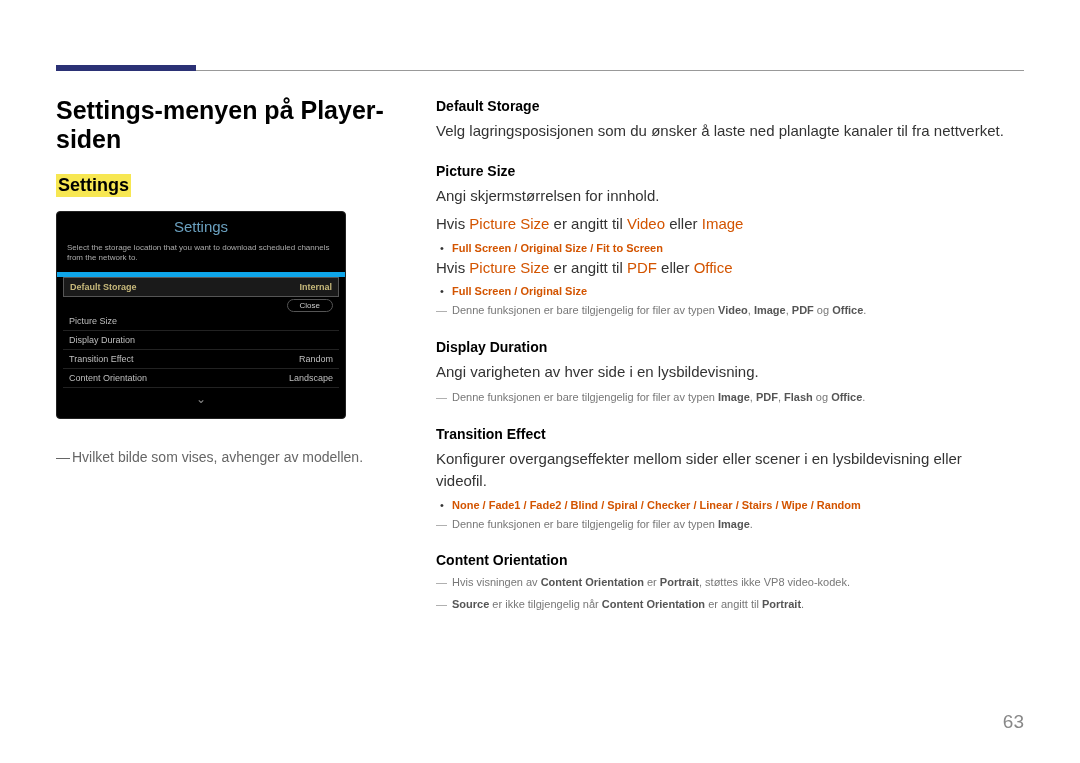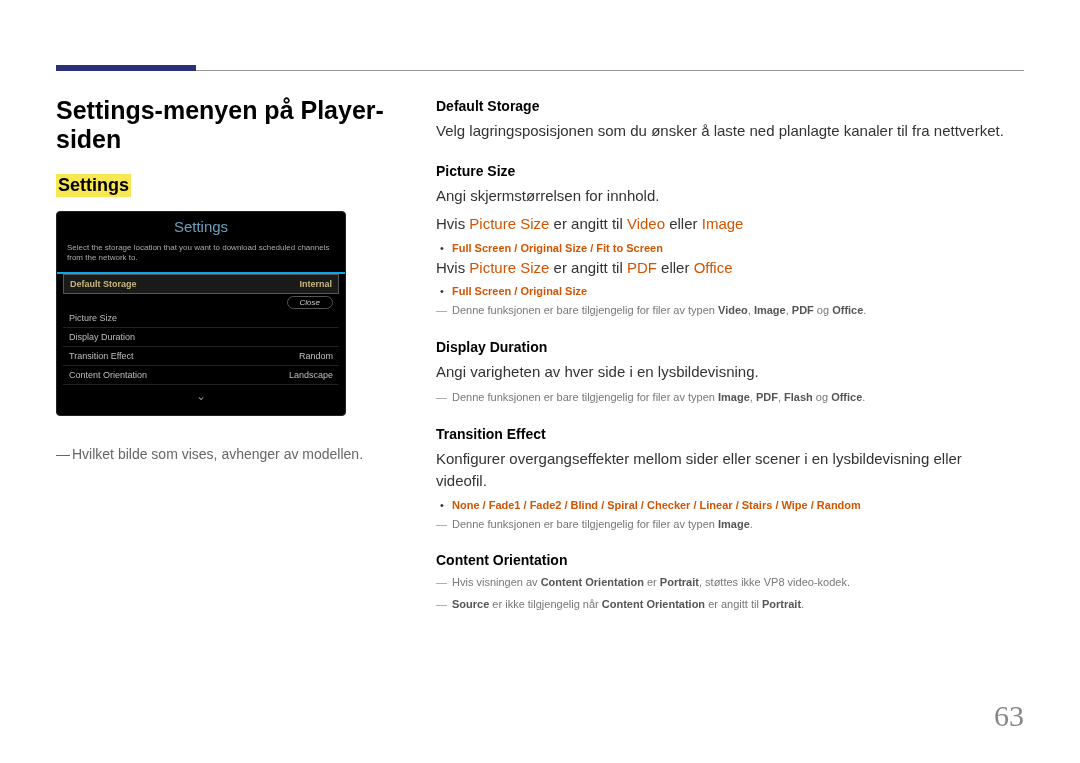--- a/index.html
+++ b/index.html
@@ -18,23 +18,22 @@
   }
   .top-rule-accent {
     position: absolute;
     left: 56px; top: 65px;
     width: 140px; height: 6px;
     background: #2b3175;
   }
   .page-no {
     position: absolute;
     right: 56px; bottom: 30px;
-    font-size: 30px;
+    font-size: 19px;
     color: #888;
-    font-family: Liberation Serif, serif;
   }
   .content {
     position: absolute;
     left: 56px; right: 72px; top: 96px;
     display: flex;
   }
   .left-col {
     width: 380px;
     padding-right: 20px;
   }
@@ -67,21 +66,21 @@
   .osd-title {
     text-align: center;
     color: #6aa0bf;
     font-size: 15px;
     padding: 6px 0 4px;
   }
   .osd-desc {
     font-size: 8px;
     color: #aaa;
     padding: 4px 10px 8px;
-    border-bottom: 2px solid #0ea5e9;
+    border-bottom: 5px solid #0ea5e9;
     line-height: 1.3;
   }
   .osd-rows { padding: 0 6px; }
   .osd-row {
     display: flex;
     justify-content: space-between;
     padding: 4px 6px;
     border-bottom: 1px solid #222;
     font-size: 9px;
   }
@@ -93,21 +92,20 @@
   .osd-close {
     display: inline-block;
     border: 1px solid #555;
     border-radius: 10px;
     padding: 1px 12px;
     font-size: 8px;
     float: right;
     margin-right: 6px;
     margin-top: 2px;
     color: #ccc;
-    font-style: italic;
   }
   .osd-chevron {
     text-align: center;
     color: #888;
     font-size: 12px;
     padding-top: 4px;
   }
   .footnote {
     font-size: 14px;
     color: #666;

